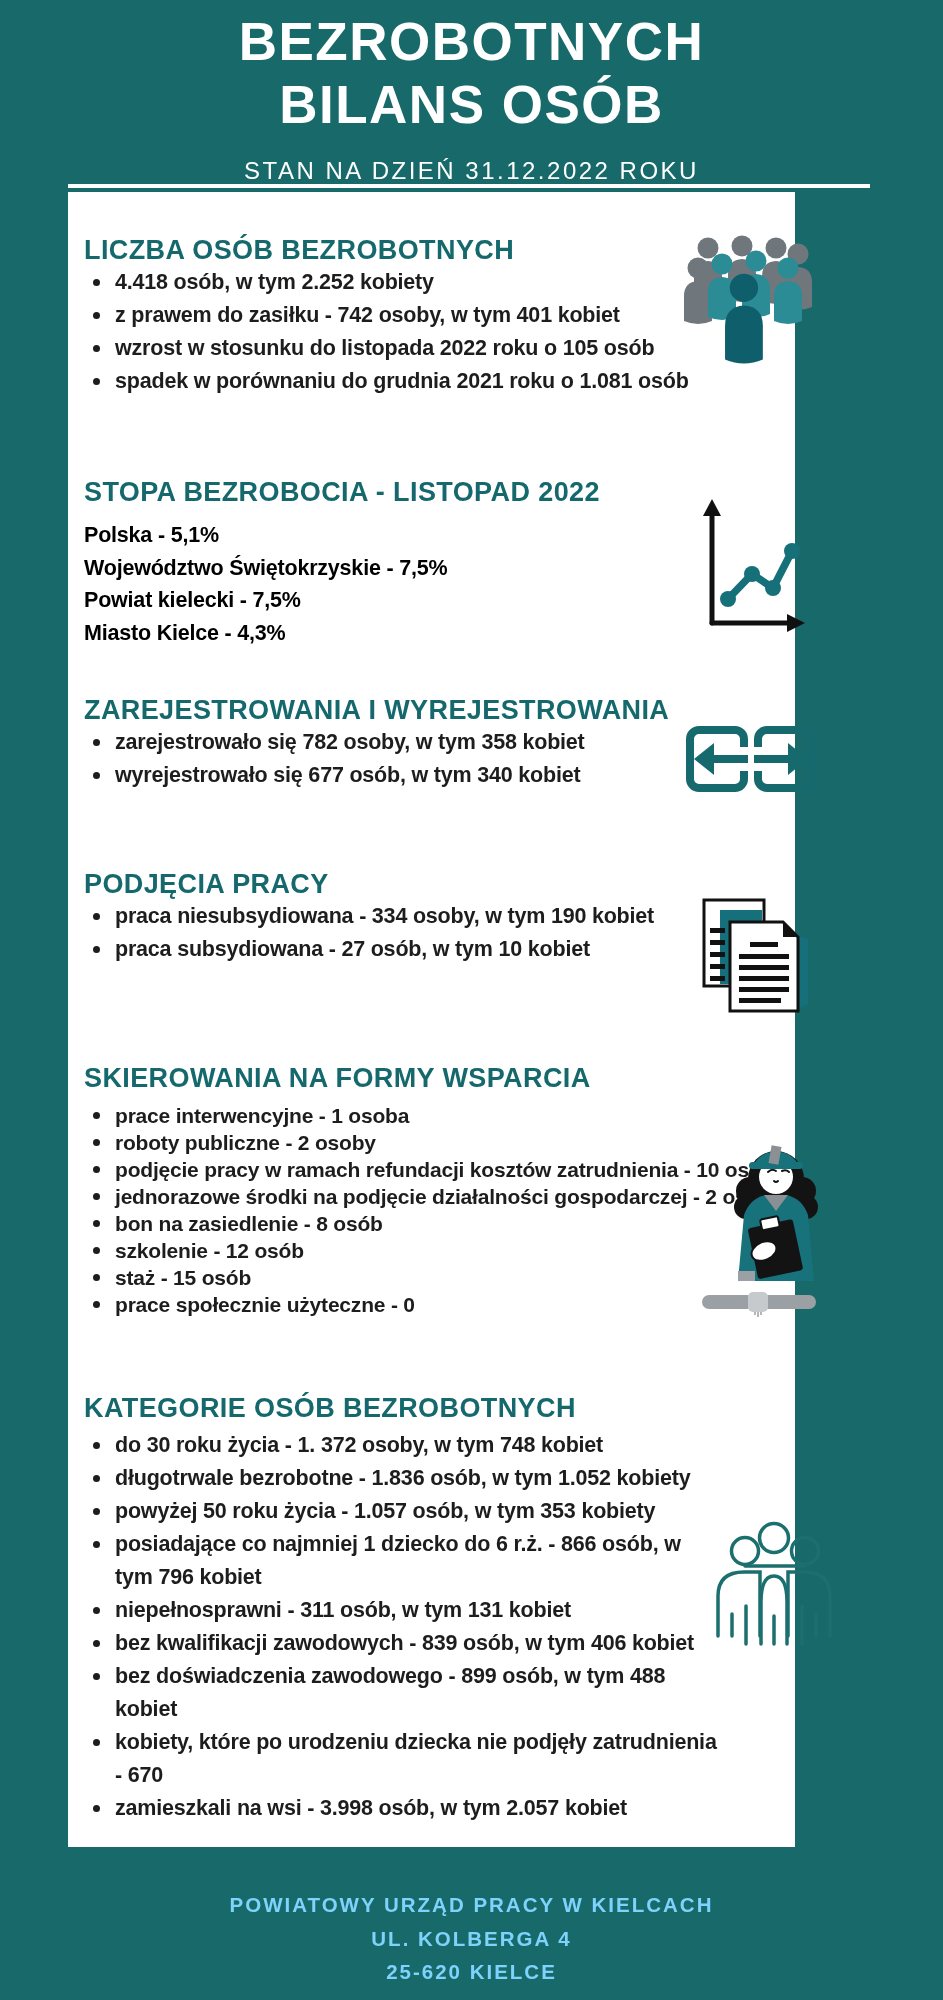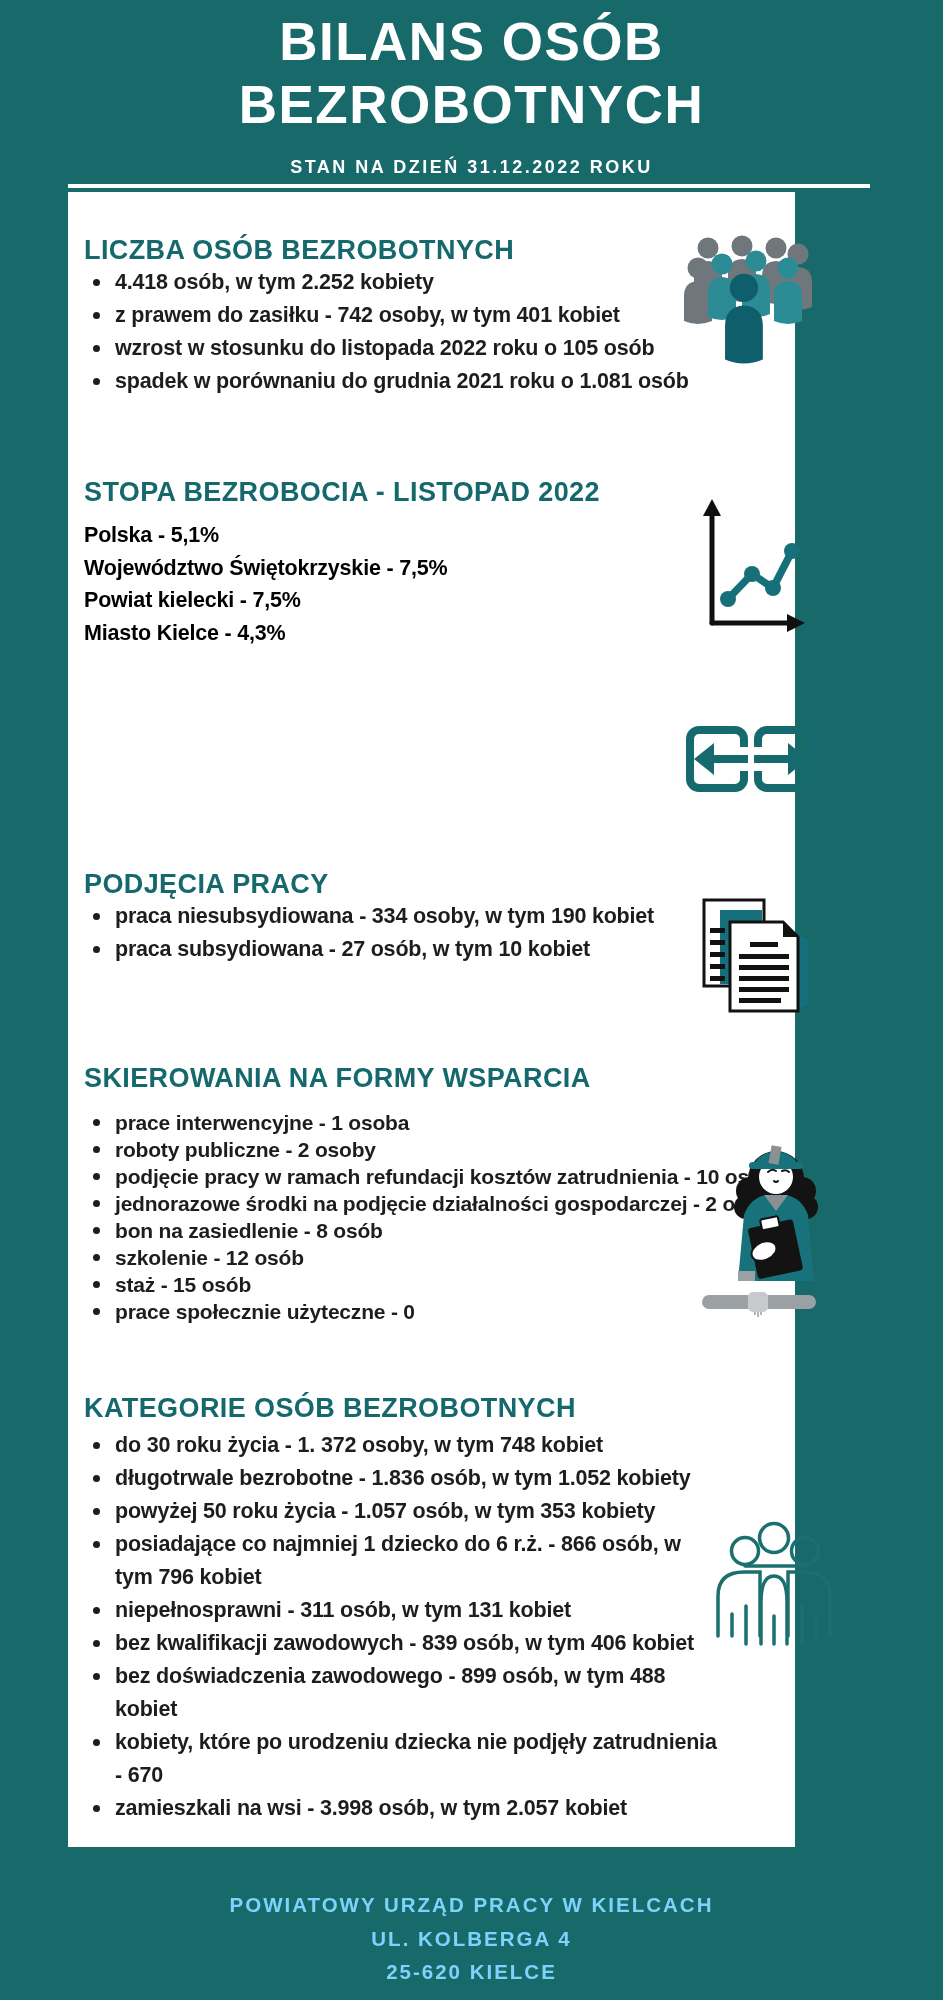--- a/index.html
+++ b/index.html
@@ -10,22 +10,22 @@
     font-family:"Liberation Sans", sans-serif;
   }
   
   .title {
     position:absolute; top:10px; left:0; width:100%;
     text-align:center; color:#ffffff; font-weight:700;
     font-size:53px; line-height:63px; letter-spacing:1.5px;
   }
   .subtitle {
     position:absolute; top:157px; left:0; width:100%;
-    text-align:center; color:#ffffff; font-weight:700;
-    font-size:18px; letter-spacing:2.5px;
+    text-align:center; color:#ffffff; font-weight:400;
+    font-size:24px; letter-spacing:2.5px;
   }
   .subtitle-rule {
     position:absolute; top:184px; left:68px; width:802px; height:4px;
     background:#ffffff;
   }
   
   .card {
     position:absolute; top:192px; left:68px; width:727px; height:1655px;
     background:#ffffff;
   }
@@ -47,21 +47,21 @@
   .plainlines div {
     color:#000000; font-size:21.5px; font-weight:700; line-height:32.5px;
     letter-spacing:-.2px;
   }
   
   #sec-1 { top:42px; }
   #sec-2 { top:284px; }
   #sec-3 { top:502px; }
   #sec-4 { top:676px; }
   #sec-5 { top:870px; }
-  #sec-5 ul { margin-top:15px; }
+  #sec-5 ul { margin-top:8px; }
   #sec-5 ul li { font-size:21px; line-height:27px; }
   #sec-5 ul li::before { top:10px; }
   #sec-6 { top:1200px; }
   #sec-6 ul { margin-top:5px; width:636px; }
   .icon-box { position:absolute; }
   #icon-1 { top:43px;  left:613px; }
   #icon-2 { top:303px; left:622px; }
   #icon-3 { top:530px; left:616px; }
   #icon-4 { top:706px; left:630px; }
   #icon-5 { top:931px; left:634px; }
@@ -72,22 +72,22 @@
     color:#7dd3fc; font-weight:700; font-size:20.5px; line-height:33.5px;
     letter-spacing:2px;
   }
 </style>
 </head>
 <body>
 
 <div class="page">
 
   <div class="title">
+    <div>BEZROBOTNYCH</div>
     <div>BILANS OSÓB</div>
-    <div>BEZROBOTNYCH</div>
   </div>
   <div class="subtitle">STAN NA DZIEŃ 31.12.2022 ROKU</div>
   <div class="subtitle-rule"></div>
 
   <div class="card">
 
     <div class="section" id="sec-1">
       <h2>LICZBA OSÓB BEZROBOTNYCH</h2>
       <ul>
         <li>4.418 osób, w tym 2.252 kobiety</li>
@@ -142,20 +142,27 @@
         <polyline points="38,104 62,79 83,93 102,56" fill="none" stroke="#16707a" stroke-width="7.5" stroke-linecap="round" stroke-linejoin="round"></polyline>
         <g fill="#16707a">
           <circle cx="38" cy="104" r="8"></circle>
           <circle cx="62" cy="79" r="8"></circle>
           <circle cx="83" cy="93" r="8"></circle>
           <circle cx="102" cy="56" r="8"></circle>
         </g>
       </svg>
     </div>
 
+    <div class="section" id="sec-3">
+      <h2>ZAREJESTROWANIA I WYREJESTROWANIA</h2>
+      <ul>
+        <li>zarejestrowało się 782 osoby, w tym 358 kobiet</li>
+        <li>wyrejestrowało się 677 osób,  w tym 340 kobiet</li>
+      </ul>
+    </div>
     <div class="icon-box" id="icon-3">
       <svg width="132" height="76" viewBox="0 0 132 76" aria-hidden="true">
         <rect x="6" y="8" width="54" height="58" rx="9" fill="none" stroke="#166a6e" stroke-width="8"></rect>
         <rect x="74" y="8" width="54" height="58" rx="9" fill="none" stroke="#166a6e" stroke-width="8"></rect>
         <rect x="52" y="25" width="14" height="24" fill="#ffffff"></rect>
         <rect x="68" y="25" width="14" height="24" fill="#ffffff"></rect>
         <g fill="#166a6e">
           <rect x="26" y="33" width="38" height="8"></rect>
           <polygon points="30,21 30,53 10,37"></polygon>
           <rect x="70" y="33" width="38" height="8"></rect>

